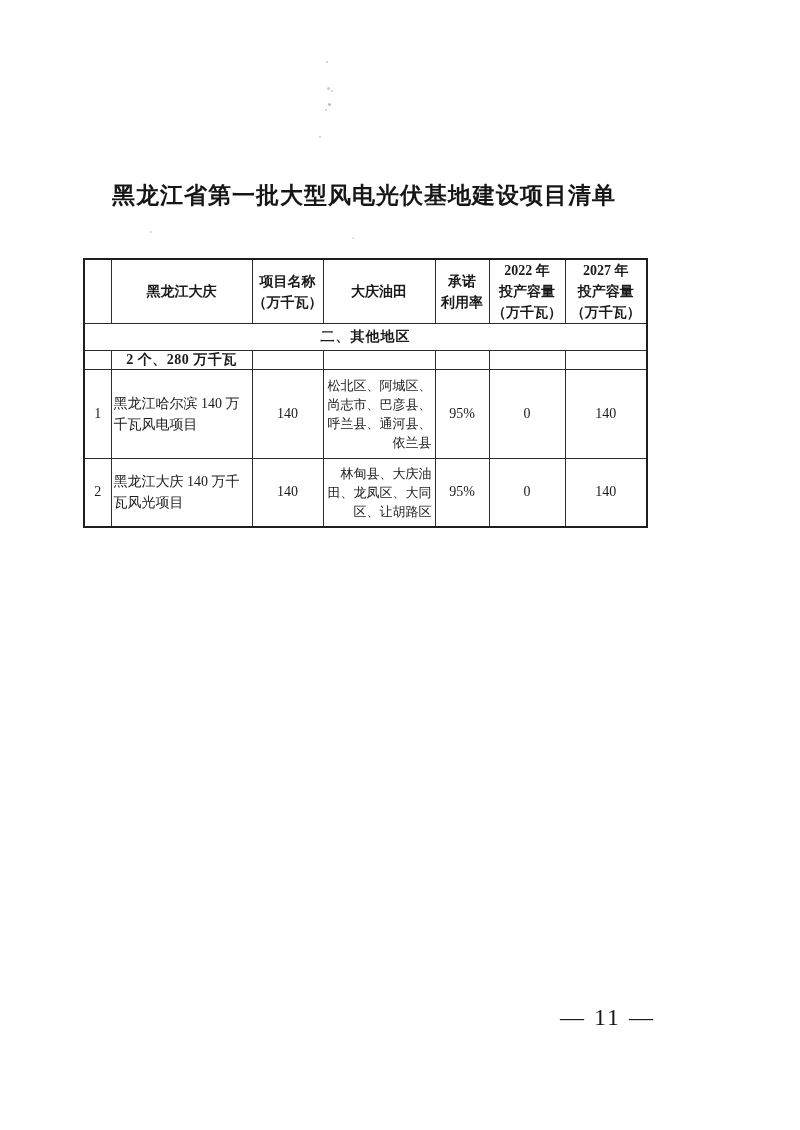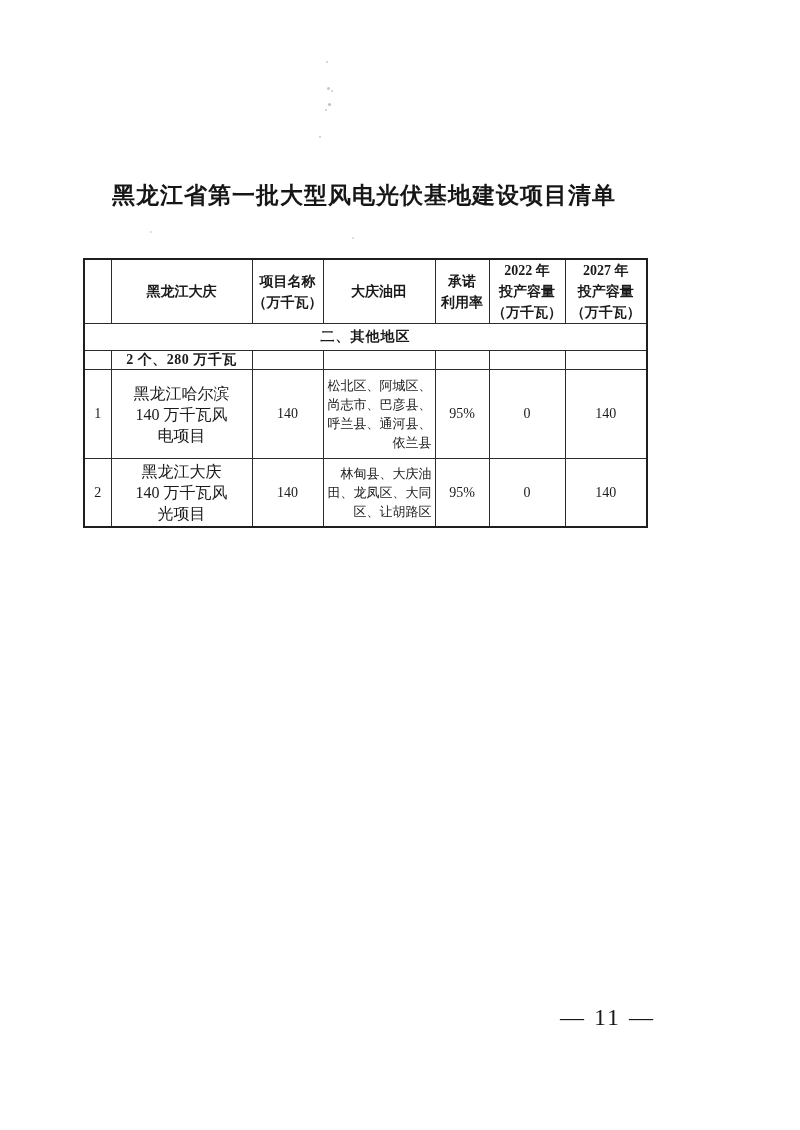--- a/index.html
+++ b/index.html
@@ -55,24 +55,24 @@
   .section-cell {
     font-weight: bold;
     font-size: 14.5px;
     letter-spacing: 1px;
   }
   .subtotal-cell {
     font-weight: bold;
     letter-spacing: 0.5px;
   }
   td.name-cell {
-    text-align: center;
-    padding: 2px 19px;
+    text-align: left;
+    padding: 2px 2px;
     line-height: 21px;
-    font-size: 16px;
+    font-size: 14px;
   }
   td.loc-cell {
     text-align: right;
     padding: 2px 3px;
     line-height: 19px;
     font-size: 13px;
     letter-spacing: 0px;
   }
   .page-number {
     position: absolute;

